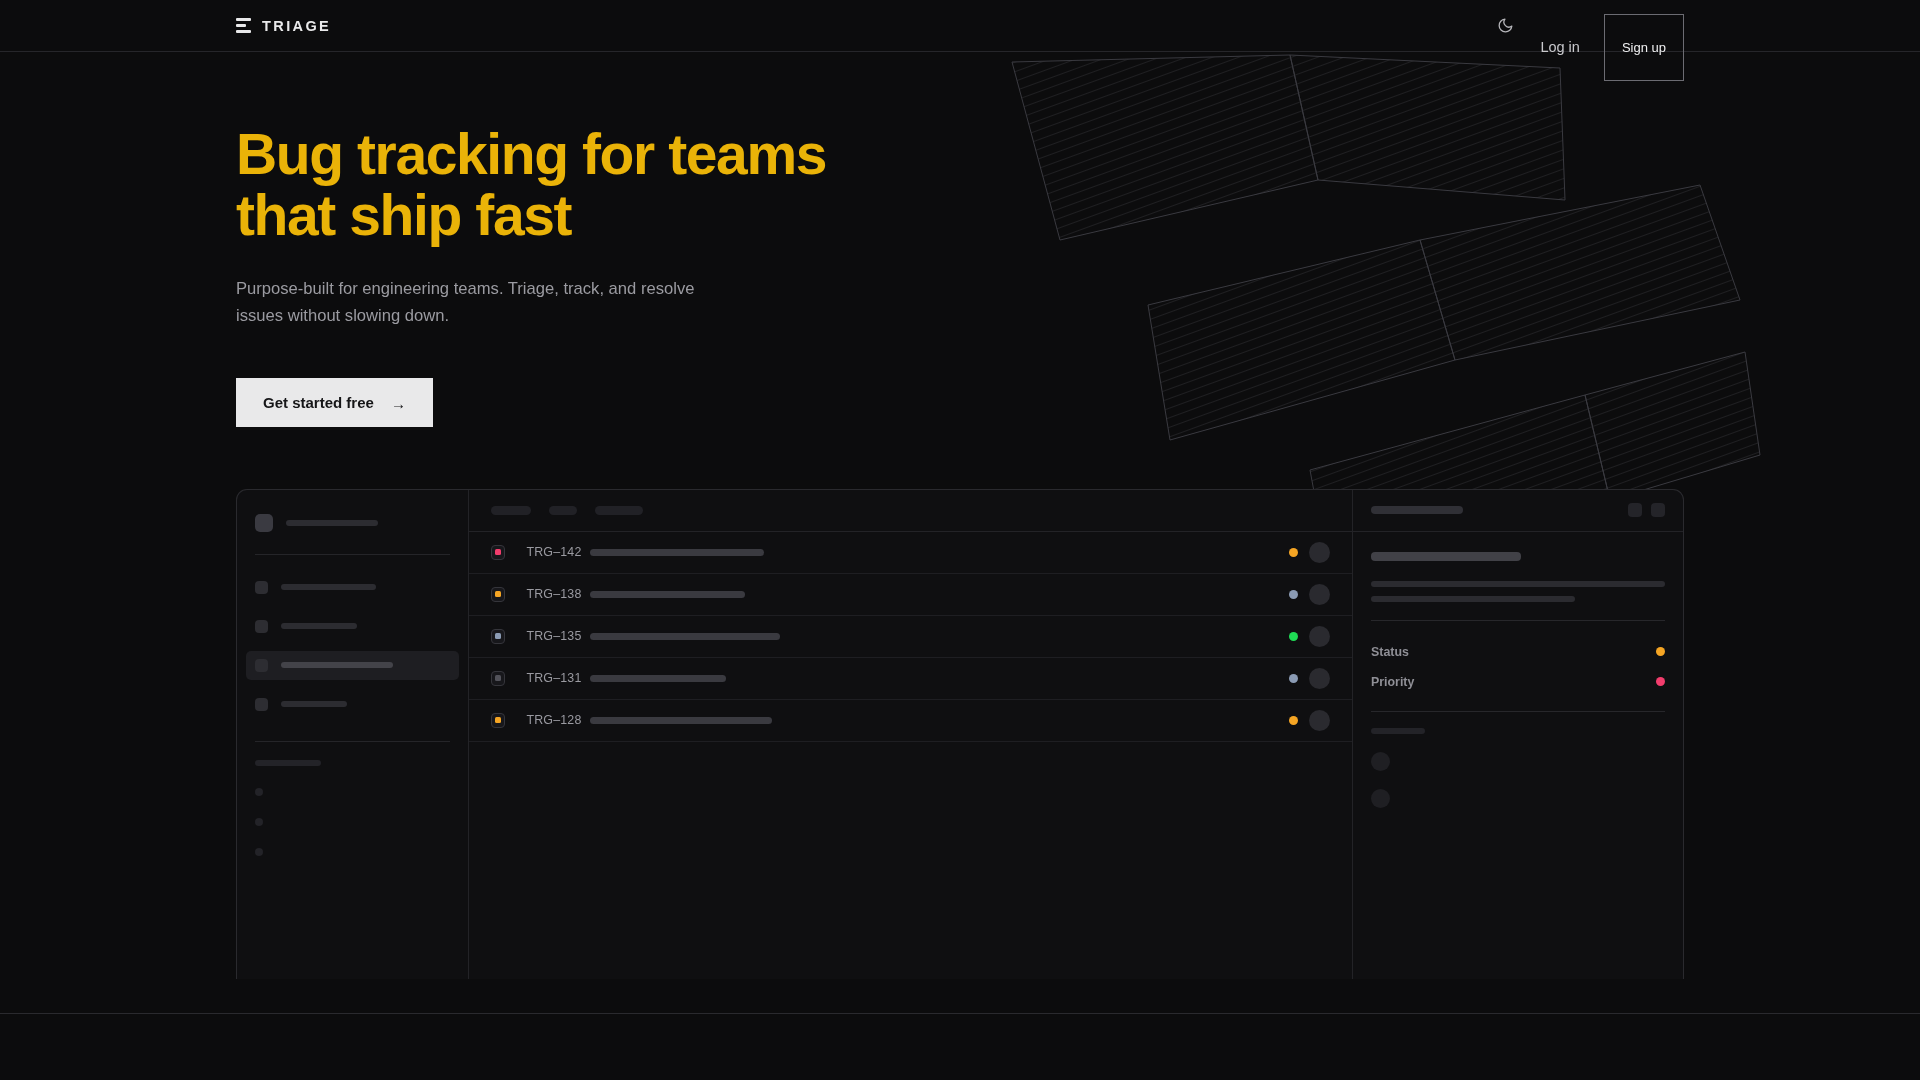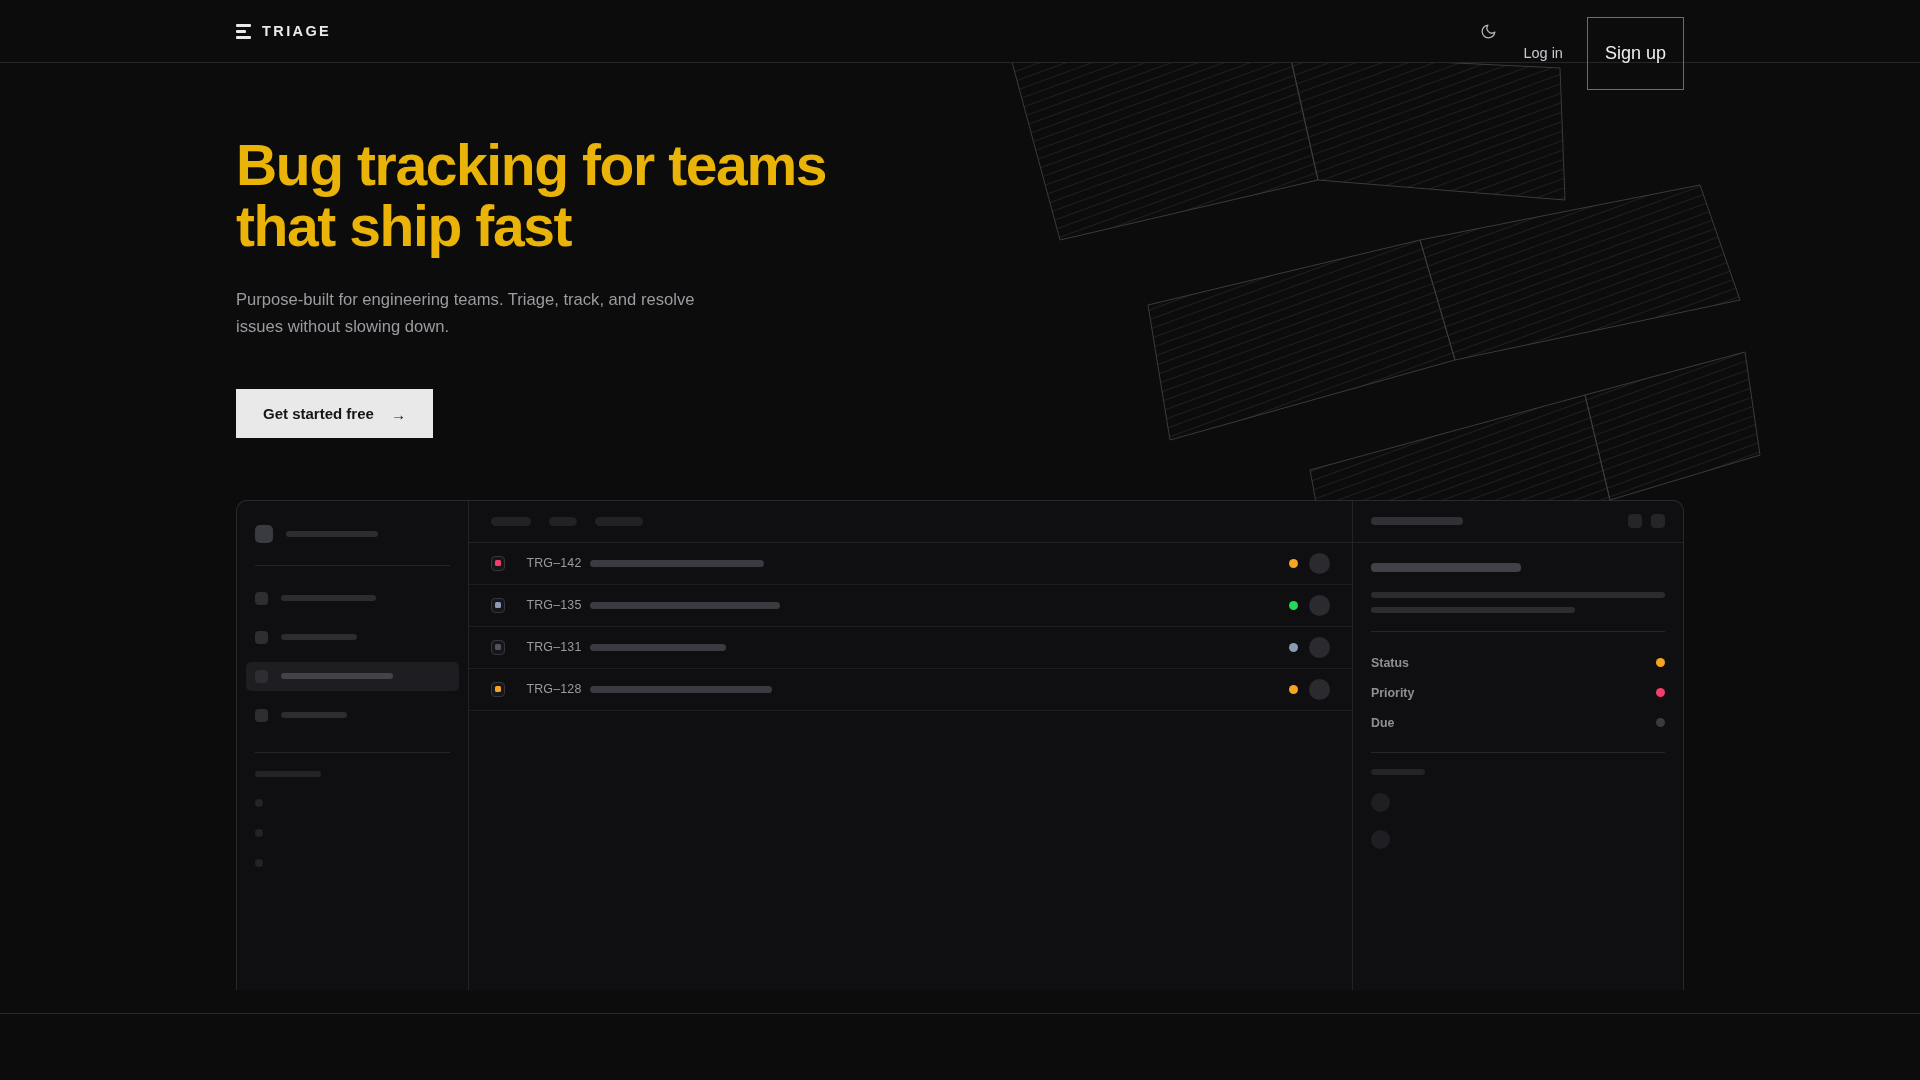--- a/index.html
+++ b/index.html
@@ -27,21 +27,21 @@
     top: 0; left: 0;
     width: 1920px; height: 1080px;
     pointer-events: none;
     z-index: 0;
   }
 
   
   .header {
     position: relative;
     z-index: 5;
-    height: 63px;
+    height: 52px;
     border-bottom: 1px solid #26262a;
     display: flex;
     align-items: center;
     padding: 0 236px;
     background: #0c0c0d;
   }
   .brand {
     display: flex;
     align-items: center;
     gap: 11px;
@@ -79,21 +79,21 @@
     color: #b6b6ba;
     cursor: pointer;
   }
   .login-link {
     font-size: 14.5px;
     color: #c9c9cd;
     cursor: pointer;
     margin-top: 43px;
   }
   .signup-btn {
-    font-size: 18px;
+    font-size: 13px;
     color: #f0f0f1;
     border: 1px solid #6c6c72;
     padding: 25px 17px;
     background: transparent;
     cursor: pointer;
     font-family: inherit;
     margin-top: 44px;
   }
 
   
@@ -367,20 +367,31 @@
             </span>
             <span class="row-id">TRG–142</span>
             <span class="row-title" style="width: 174px;"></span>
             <span class="row-right">
               <span class="status-dot" style="background: rgb(245, 165, 36);"></span>
               <span class="row-avatar"></span>
             </span>
           </div>
           <div class="row">
             <span class="prio">
+              <i style="background: rgb(245, 165, 36);"></i>
+            </span>
+            <span class="row-id">TRG–138</span>
+            <span class="row-title" style="width: 155px;"></span>
+            <span class="row-right">
+              <span class="status-dot" style="background: rgb(139, 155, 180);"></span>
+              <span class="row-avatar"></span>
+            </span>
+          </div>
+          <div class="row">
+            <span class="prio">
               <i style="background: rgb(139, 155, 180);"></i>
             </span>
             <span class="row-id">TRG–135</span>
             <span class="row-title" style="width: 190px;"></span>
             <span class="row-right">
               <span class="status-dot" style="background: rgb(31, 219, 85);"></span>
               <span class="row-avatar"></span>
             </span>
           </div>
           <div class="row">
@@ -425,24 +436,20 @@
         <div class="d-divider"></div>
         <div id="meta-rows">
             <div class="meta">
               <span class="meta-label">Status</span>
               <span class="meta-dot" style="background: rgb(245, 165, 36);"></span>
             </div>
             <div class="meta">
               <span class="meta-label">Priority</span>
               <span class="meta-dot" style="background: rgb(242, 61, 109);"></span>
             </div>
-            <div class="meta">
-              <span class="meta-label">Due</span>
-              <span class="meta-dot" style="background: rgb(58, 58, 64);"></span>
-            </div>
           </div>
         <div class="d-divider2"></div>
         <div class="d-sub" id="d-sub" style="width: 54px;"></div>
         <div id="d-circles">
             <div class="d-circle"></div>
             <div class="d-circle"></div>
           </div>
       </div>
     </div>
   </div>

